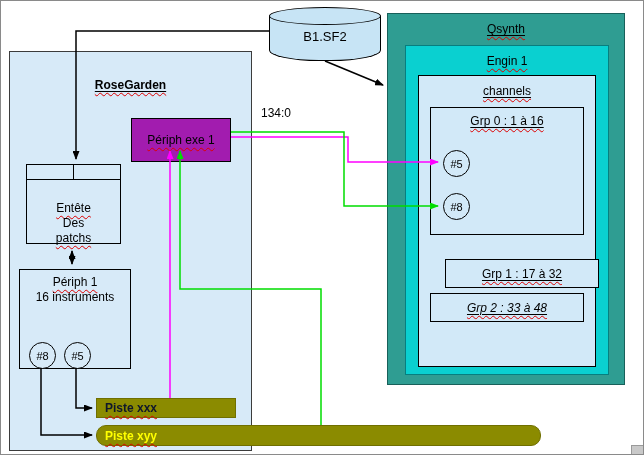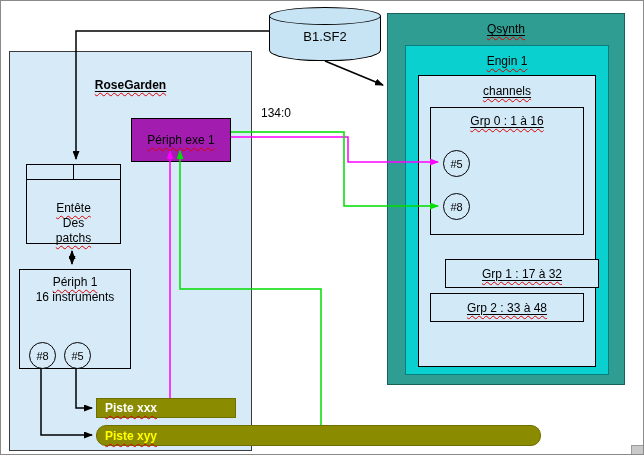--- a/index.html
+++ b/index.html
@@ -14,21 +14,21 @@
   .center{display:flex;align-items:center;justify-content:center;}
   .tc{text-align:center;}
   
   .u{text-decoration:underline;text-underline-offset:2px;}
   .sq{text-decoration:underline wavy #dd0000;text-decoration-thickness:1px;text-underline-offset:3px;}
   
   .cyl-top{position:absolute;left:0;top:0;width:100%;height:18px;background:#c7e4f5;border:1px solid #000;border-radius:50%;box-sizing:border-box;}
   .cyl-body{position:absolute;left:0;top:9px;width:100%;height:45px;background:#c7e4f5;border:1px solid #000;border-top:none;border-radius:0 0 50px 50px / 0 0 11px 11px;box-sizing:border-box;}
   .circle{border:1px solid #000;border-radius:50%;background:#cfe6f5;width:27px;height:27px;font-size:11px;display:flex;align-items:center;justify-content:center;}
   .track{background:#8b8b00;border:1px solid #6f6f00;font-weight:bold;display:flex;align-items:center;padding-left:8px;}
-  .track1{color:#ffffff;}
+  .track1{color:#0f172a;}
   .track2{color:#ffff00;}
   .tblhead{position:absolute;left:0;top:0;width:100%;height:14px;border-bottom:1px solid #000;}
   .tblhead .half{position:absolute;left:0;top:0;width:50%;height:100%;border-right:1px solid #000;box-sizing:border-box;}
   .wires{position:absolute;left:0;top:0;z-index:10;pointer-events:none;}
   .line14{line-height:15px;}
 </style>
 </head>
 <body>
 
 <div class="canvas">
@@ -66,21 +66,21 @@
     </div>
     <div class="abs circle" style="left:12px;top:85px;background:#d2e9f8;">
       <span>#8</span>
     </div>
   </div>
 
   <div class="abs box center" style="left:444px;top:258px;width:154px;height:29px;background:#d2e9f8;">
     <span class="u"><span class="sq">Grp 1 : 17 à 32</span></span>
   </div>
 
-  <div class="abs box center" style="left:429px;top:292px;width:154px;height:29px;background:#d2e9f8;">
+  <div class="abs box center" style="left:429px;top:292px;width:154px;height:29px;background:#d2e9f8;font-style:italic;">
     <span class="u"><span class="sq">Grp 2 : 33 à 48</span></span>
   </div>
 
   <div class="abs box center" style="left:130px;top:117px;width:100px;height:44px;background:#a21caf;">
     <span class="sq">Périph exe 1</span>
   </div>
 
   <div class="abs" style="left:260px;top:105px;">134:0</div>
 
   <div class="abs box" style="left:25px;top:163px;width:95px;height:80px;background:#d7eaf8;">

